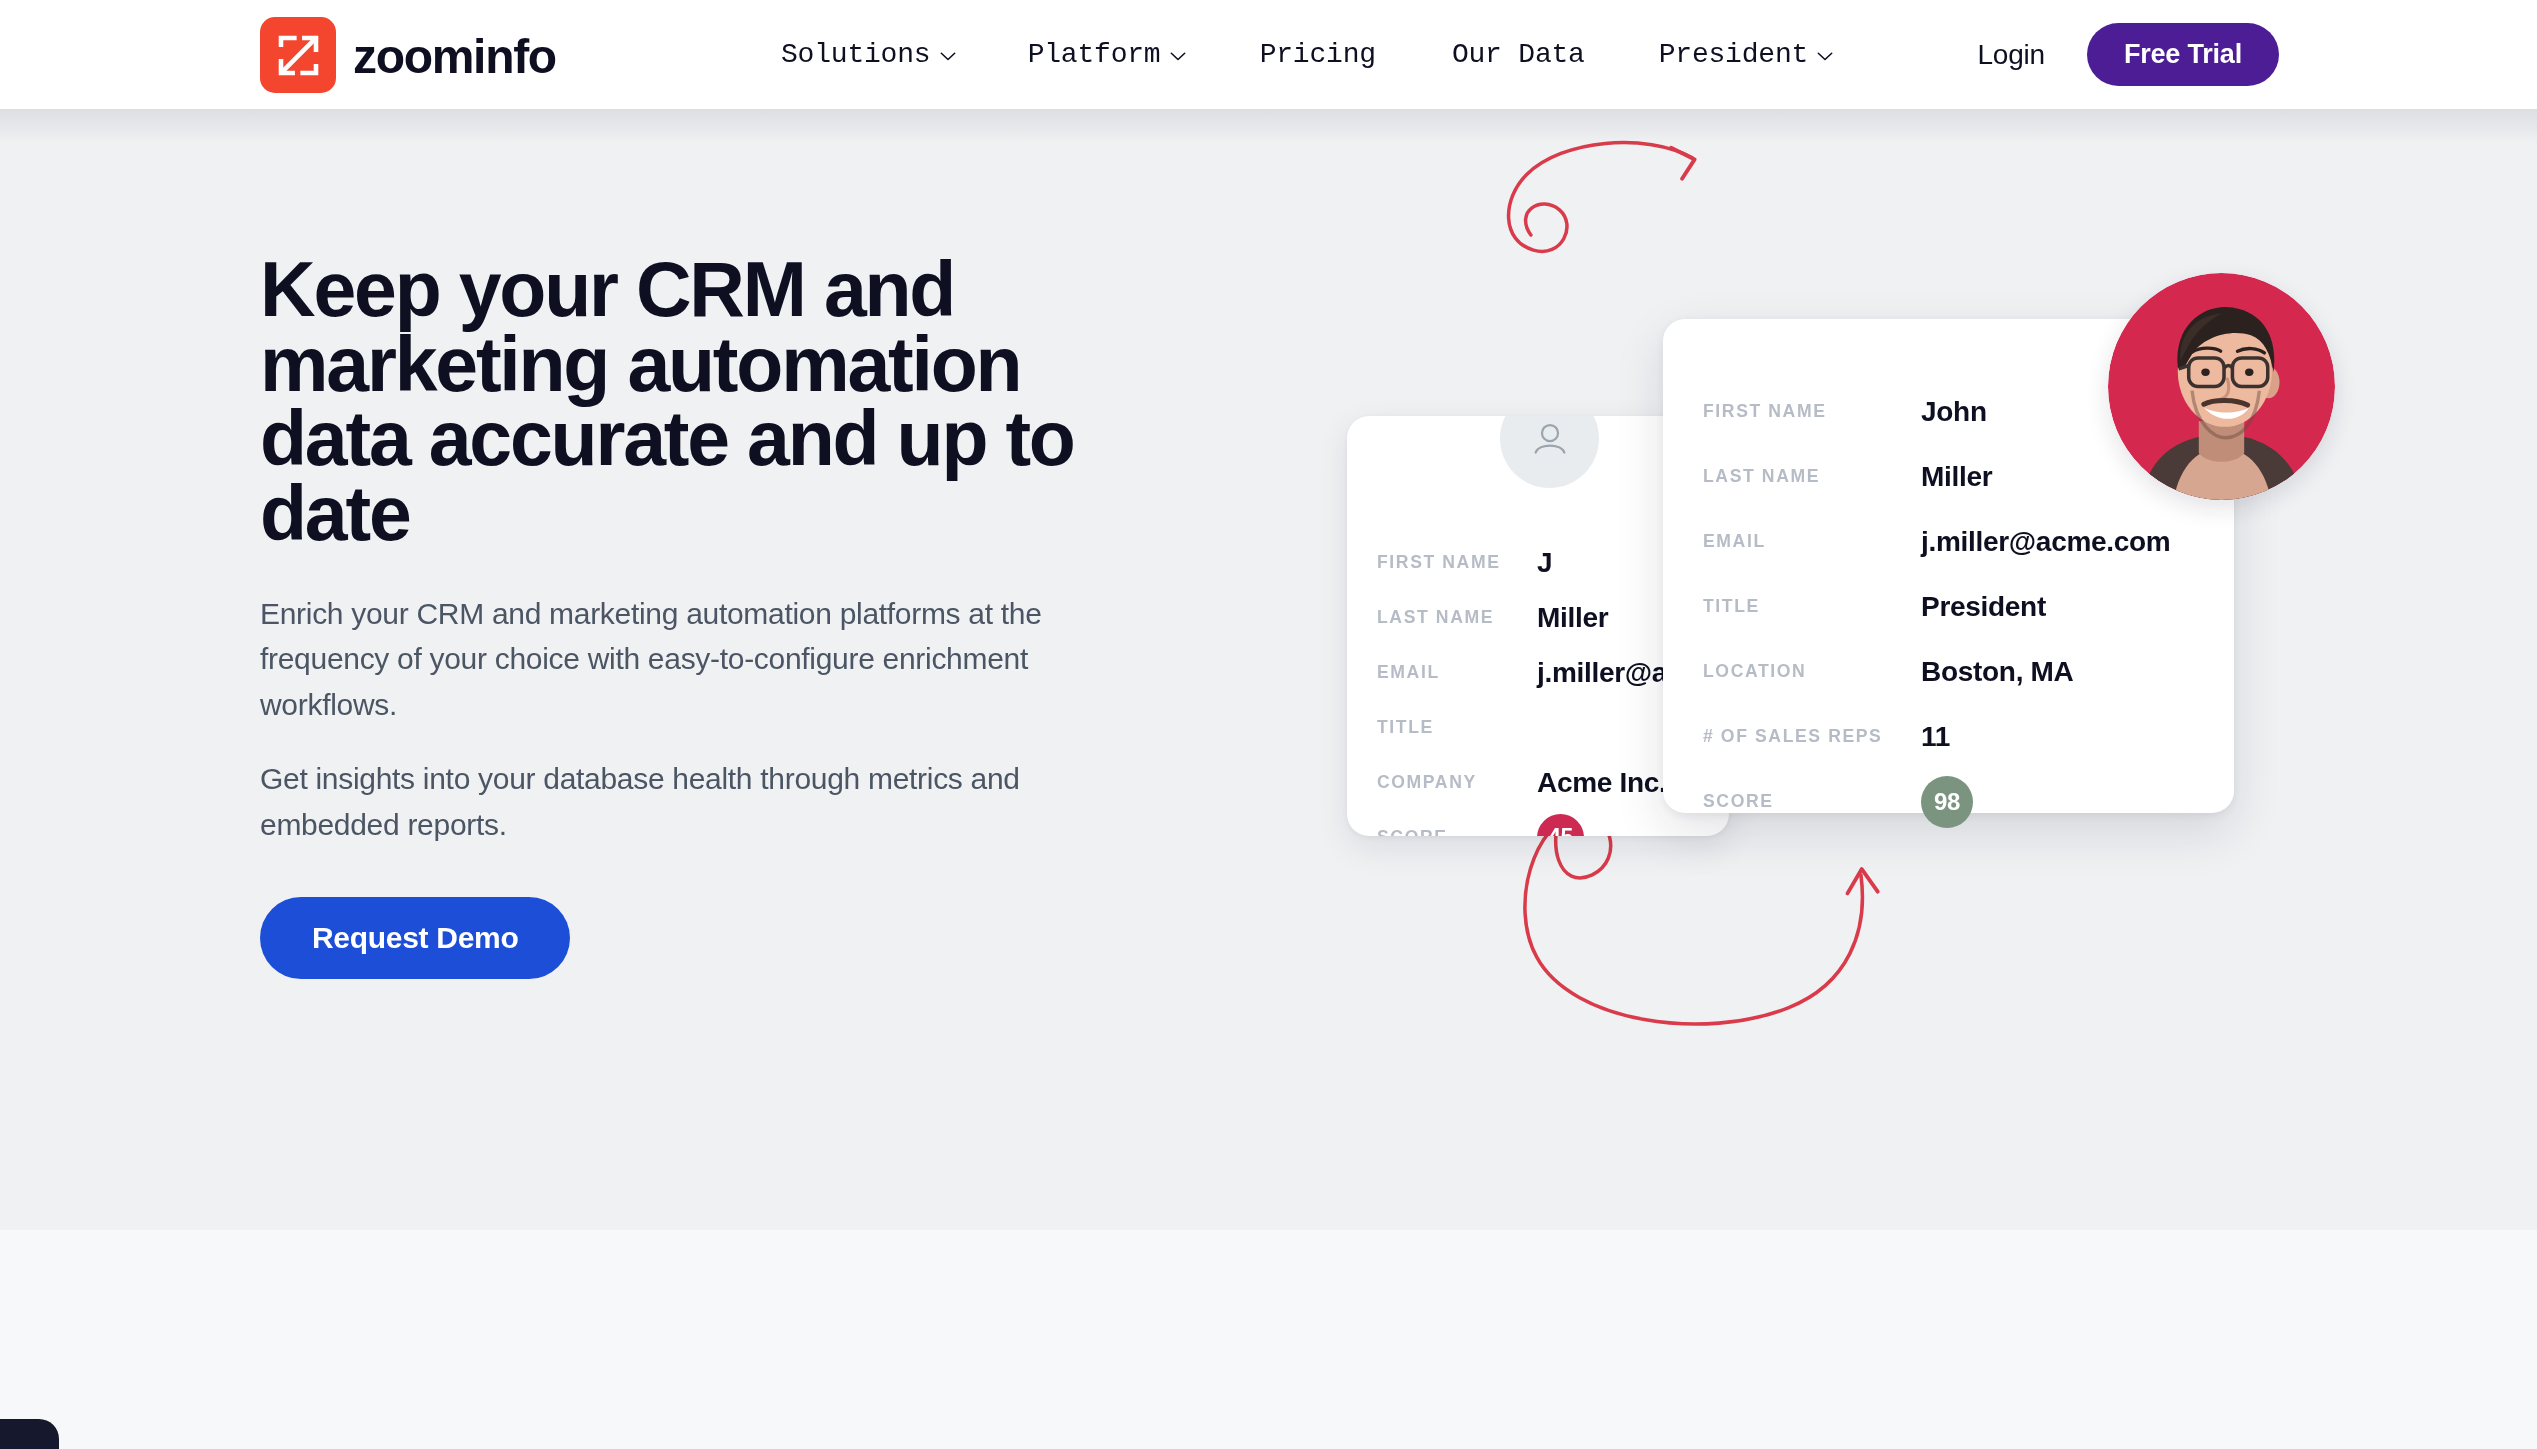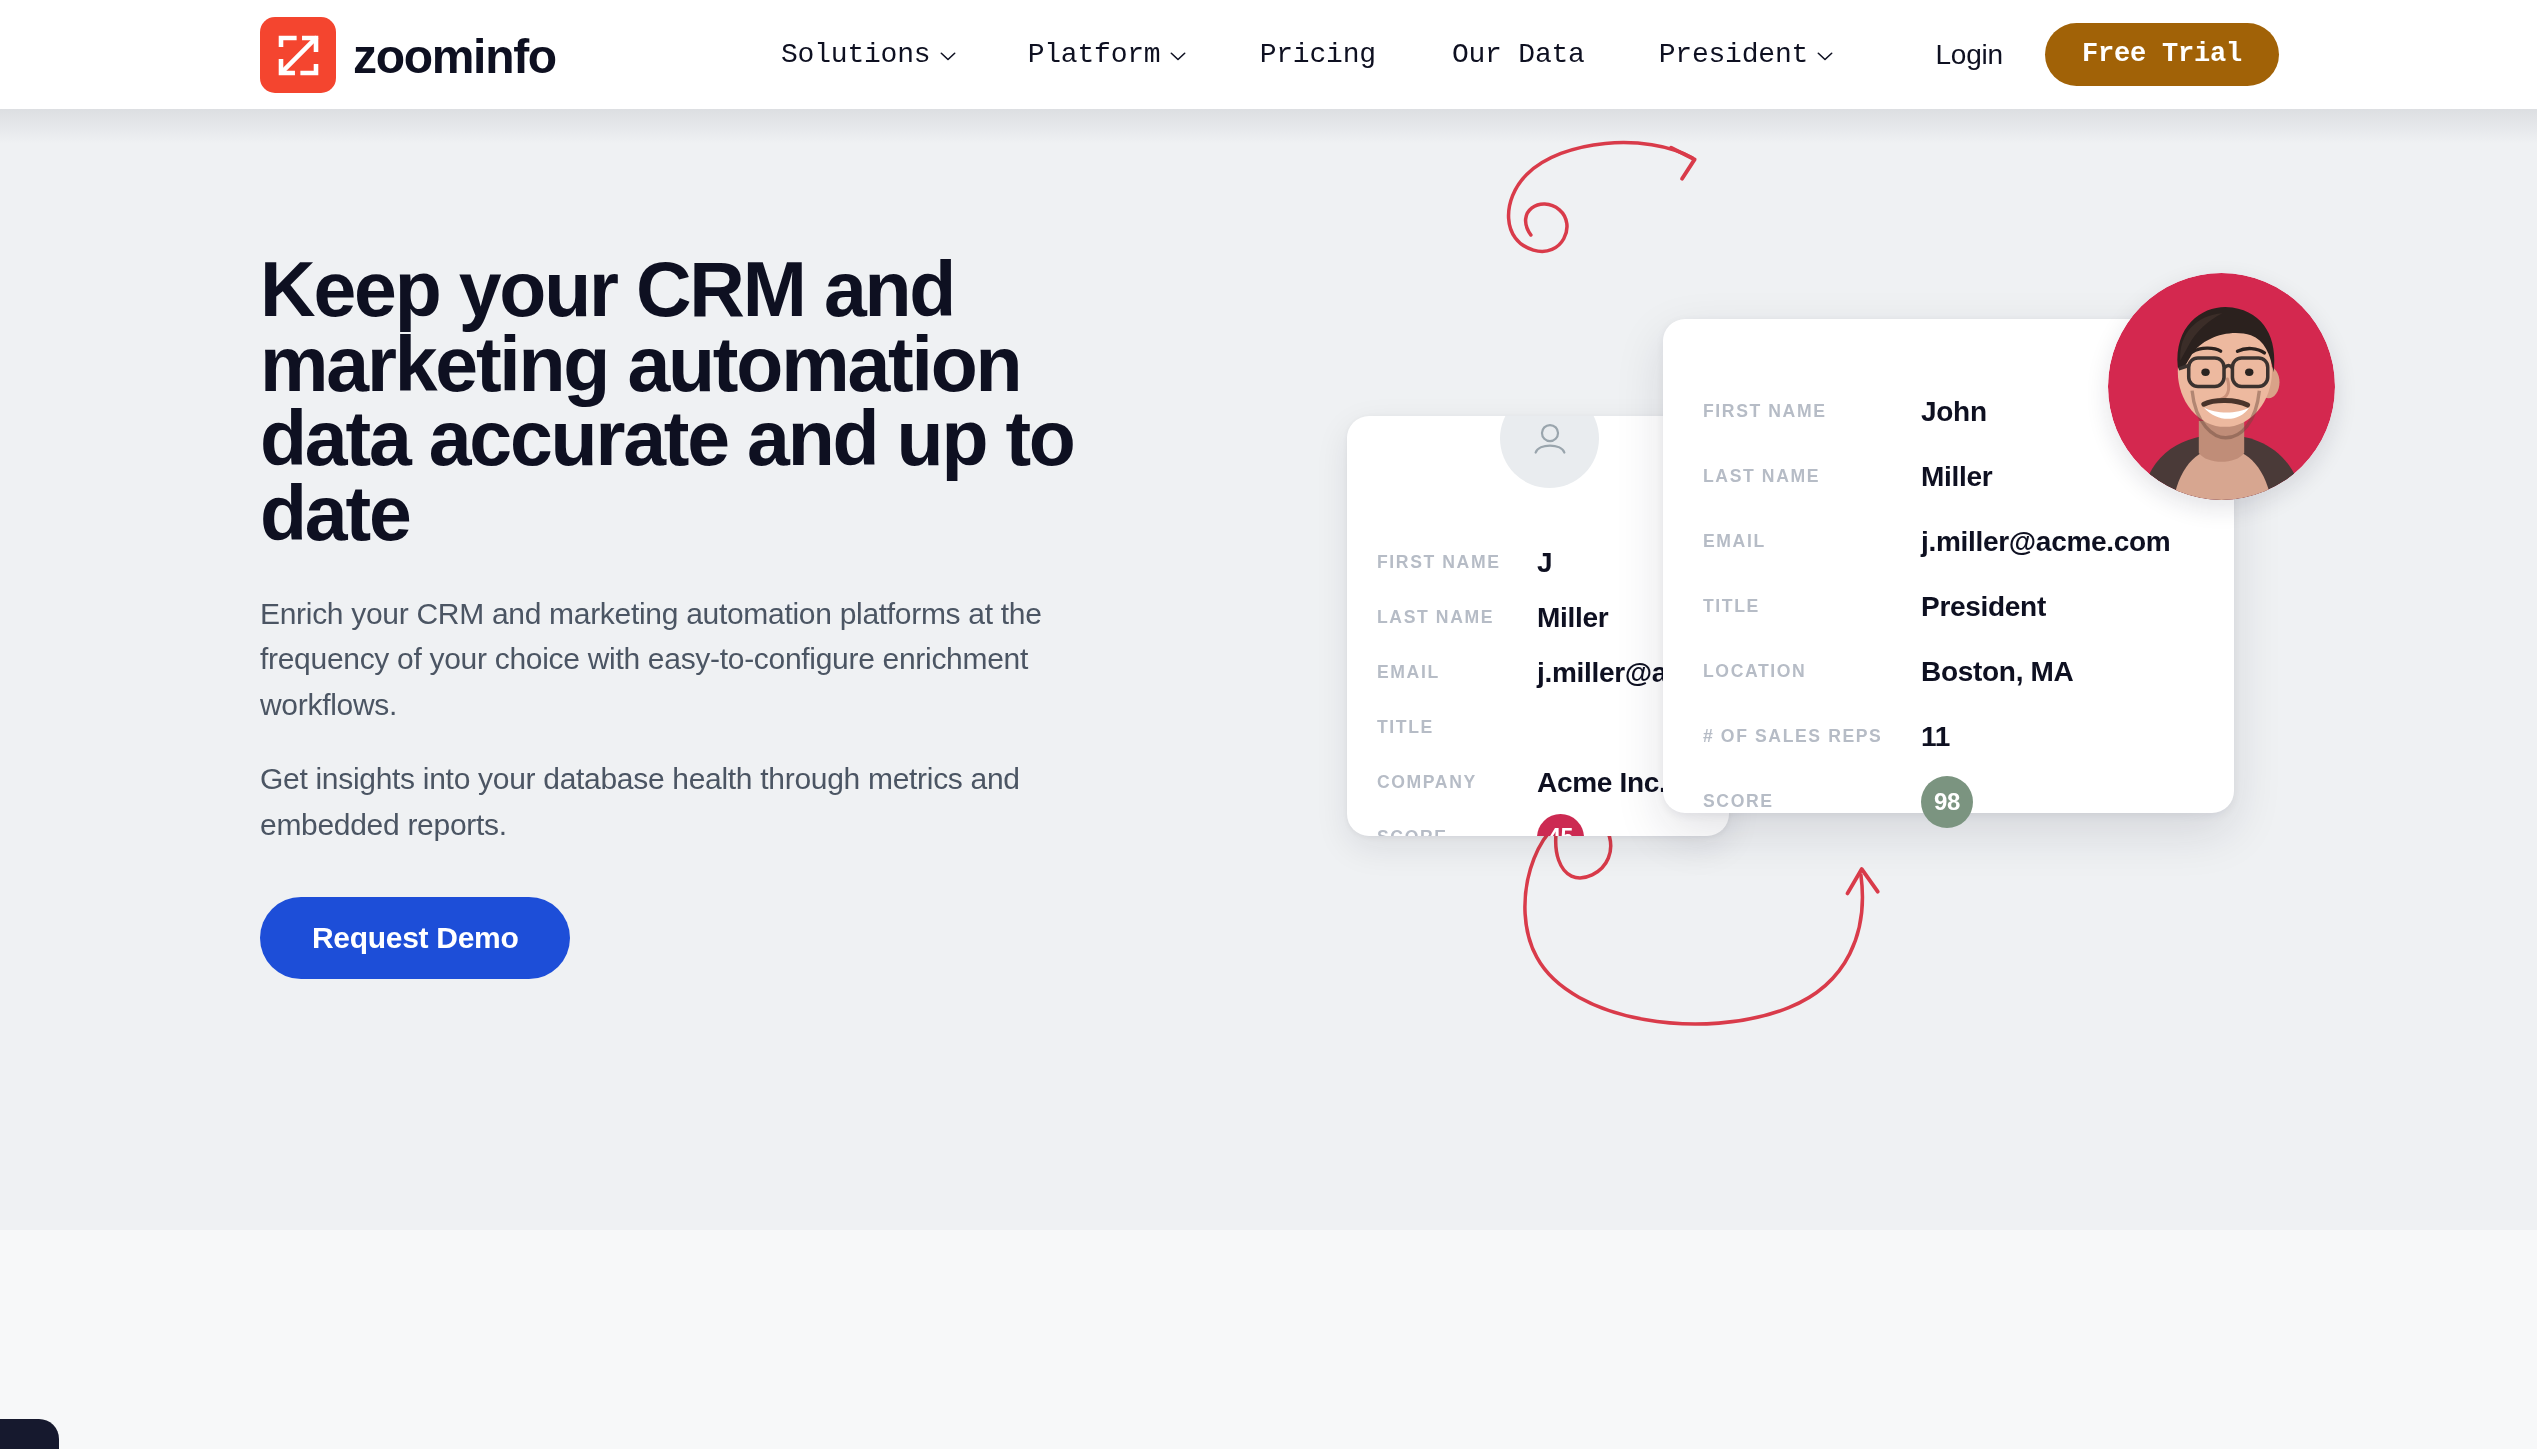--- a/index.html
+++ b/index.html
@@ -141,28 +141,28 @@
   }
   .login-link {
     font-size: 28px;
     font-weight: 500;
     color: #0e1021;
     text-decoration: none;
     letter-spacing: -0.2px;
     cursor: pointer;
   }
   .free-trial-btn {
-    background: #a16207;
+    background: #4c1d95;
     color: #ffffff;
     border: none;
     border-radius: 839px;
     padding: 15px 37px;
     font-size: 27px;
     font-weight: 700;
-    font-family: Liberation Mono, monospace;
+    font-family: Liberation Sans, sans-serif;
     letter-spacing: -0.2px;
     cursor: pointer;
     line-height: 1.25;
   }
 
   
   .hero-copy {
     position: absolute;
     left: 260px;
     top: 252px;

